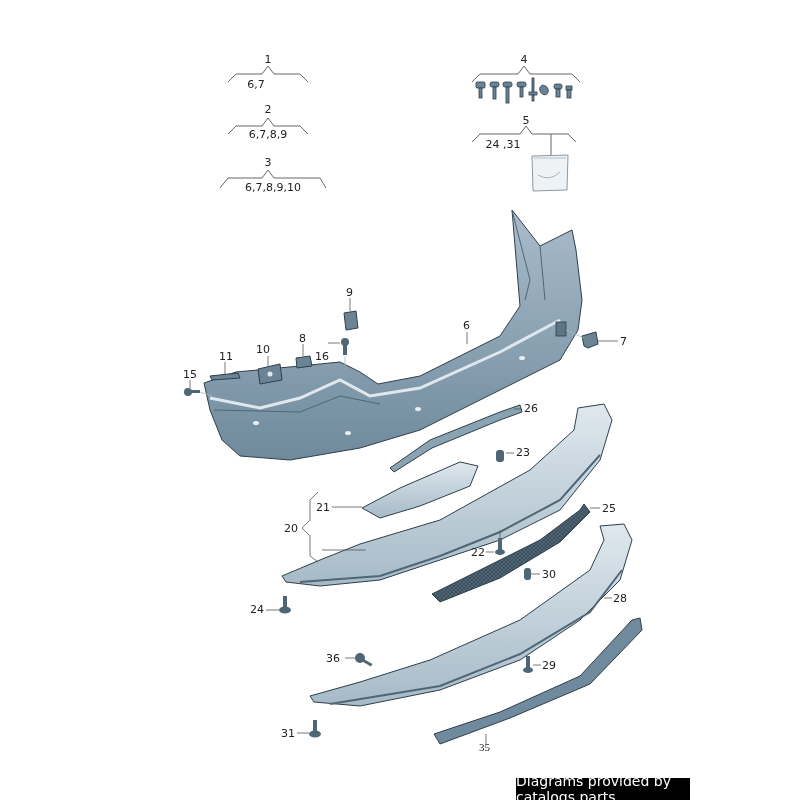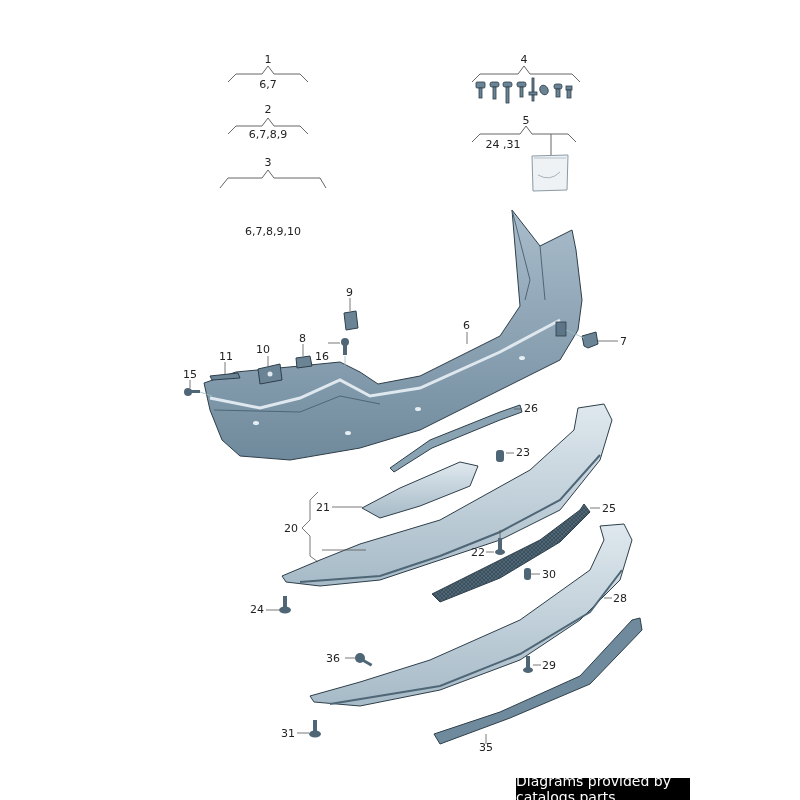--- a/index.html
+++ b/index.html
@@ -170,25 +170,25 @@
     <line x1="604" y1="598" x2="612" y2="598"></line>
     <line x1="345" y1="658" x2="355" y2="658"></line>
     <line x1="533" y1="665" x2="541" y2="665"></line>
     <line x1="297" y1="733" x2="309" y2="733"></line>
     <line x1="486" y1="734" x2="486" y2="744"></line>
     <path d="M318 492 L310 500 L310 520 L302 528 L310 536 L310 556 L318 562"></path>
   </g>
 </svg>
 
 <div class="grp" style="left:258px;top:54px;width:20px;">1</div>
-<div class="grp" style="left:238px;top:79px;width:60px;">6,7</div>
+<div class="grp" style="left:226px;top:79px;width:60px;">6,7</div>
 <div class="grp" style="left:258px;top:104px;width:20px;">2</div>
 <div class="grp" style="left:233px;top:129px;width:70px;">6,7,8,9</div>
 <div class="grp" style="left:258px;top:157px;width:20px;">3</div>
-<div class="grp" style="left:228px;top:182px;width:90px;margin-top:44px;">6,7,8,9,10</div>
+<div class="grp" style="left:228px;top:182px;width:90px;">6,7,8,9,10</div>
 <div class="grp" style="left:514px;top:54px;width:20px;">4</div>
 <div class="grp" style="left:516px;top:115px;width:20px;">5</div>
 <div class="grp" style="left:478px;top:139px;width:50px;">24 ,31</div>
 
 <div class="lbl" style="left:463px;top:320px;">6</div>
 <div class="lbl" style="left:620px;top:336px;">7</div>
 <div class="lbl" style="left:299px;top:333px;">8</div>
 <div class="lbl" style="left:346px;top:287px;">9</div>
 <div class="lbl" style="left:256px;top:344px;">10</div>
 <div class="lbl" style="left:219px;top:351px;">11</div>
@@ -198,16 +198,16 @@
 <div class="lbl" style="left:316px;top:502px;">21</div>
 <div class="lbl" style="left:471px;top:547px;">22</div>
 <div class="lbl" style="left:516px;top:447px;">23</div>
 <div class="lbl" style="left:250px;top:604px;">24</div>
 <div class="lbl" style="left:602px;top:503px;">25</div>
 <div class="lbl" style="left:524px;top:403px;">26</div>
 <div class="lbl" style="left:613px;top:593px;">28</div>
 <div class="lbl" style="left:542px;top:660px;">29</div>
 <div class="lbl" style="left:542px;top:569px;">30</div>
 <div class="lbl" style="left:281px;top:728px;">31</div>
-<div class="lbl" style="left:479px;top:742px;">35</div>
+<div class="lbl" style="left:479px;top:742px;font-family:Liberation Serif, serif;">35</div>
 <div class="lbl" style="left:326px;top:653px;">36</div>
 
 <div class="footer">Diagrams provided by catalogs parts</div>
 
 </body></html>

